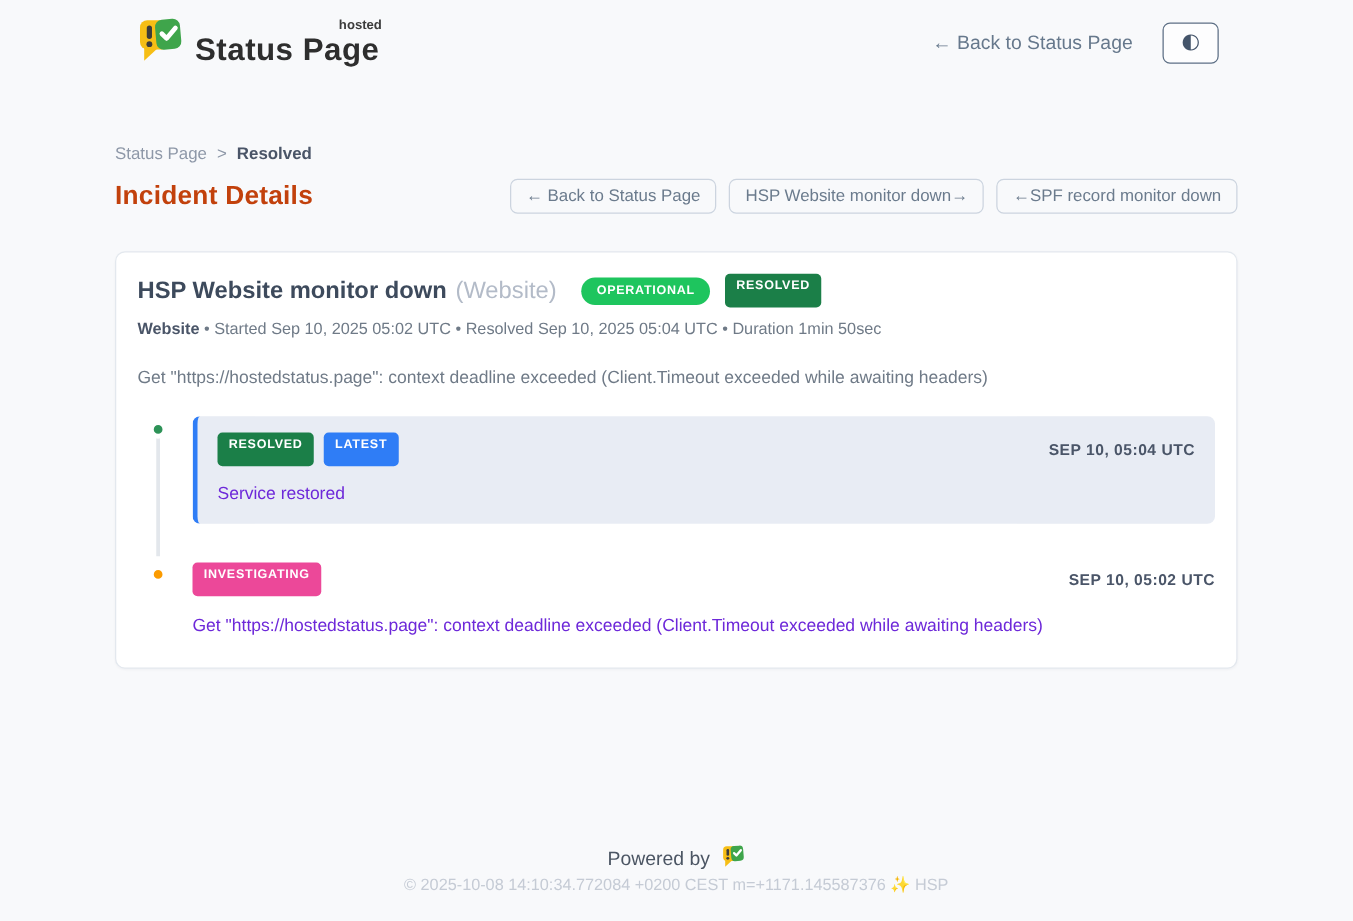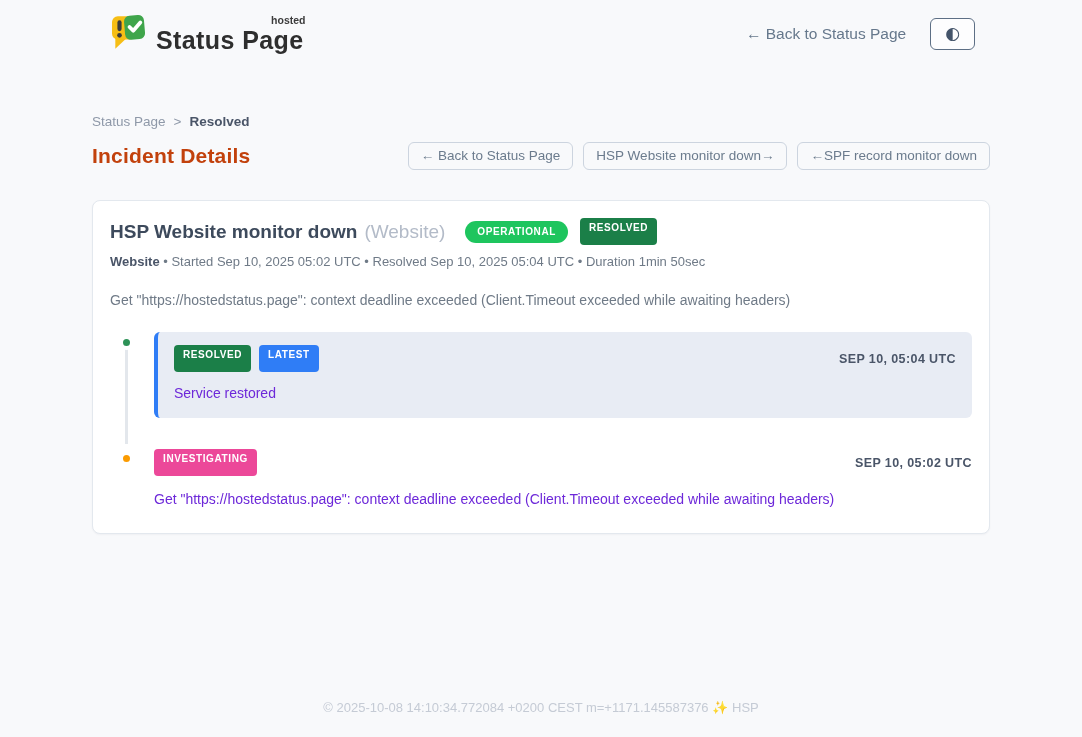--- a/index.html
+++ b/index.html
@@ -111,21 +111,21 @@
   .tl-plain { flex: 1; padding-top: 1px; }
   .tl-head { display: flex; justify-content: space-between; align-items: center; }
   .tl-badges { display: flex; gap: 8px; }
   .tl-time { font-size: 12.5px; font-weight: 700; color: #4a5568; letter-spacing: 0.4px; white-space: nowrap; }
   .tl-msg { margin-top: 13px; font-size: 14px; color: #6d28d9; }
   .tl-plain .tl-msg { margin-top: 15px; }
 
   
   .footer { margin-top: auto; text-align: center; padding: 20px 0 22px; }
   .powered { font-size: 15.5px; color: #4b5563; display: flex; align-items: center; justify-content: center; gap: 8px; }
-  .copyright { margin-top: 15px; font-size: 13px; color: #c5cbd5; }
+  .copyright { font-size: 13px; color: #c5cbd5; }
 </style>
 </head>
 <body>
 
 <div class="header">
   <a class="logo">
     <span>
       <svg viewBox="0 0 48 46" width="40" height="40">
         <polygon points="10,28 10,43 24,30" fill="#F6BE15"></polygon>
         <rect x="6" y="4" width="28" height="28" rx="7" fill="#F6BE15"></rect>
@@ -210,14 +210,27 @@
           </div>
           <div class="tl-msg">Get "https://hostedstatus.page": context deadline exceeded (Client.Timeout exceeded while awaiting headers)</div>
         </div>
       </div>
 
     </div>
   </div>
 </div>
 
 <div class="footer">
+  <div class="powered">
+    <span>Powered by</span>
+    <span>
+      <svg viewBox="0 0 48 46" width="20" height="20">
+        <polygon points="10,28 10,43 24,30" fill="#F6BE15"></polygon>
+        <rect x="6" y="4" width="28" height="28" rx="7" fill="#F6BE15"></rect>
+        <rect x="21" y="3" width="24" height="29" rx="7" fill="#3FA54B" transform="rotate(-5 33 17)"></rect>
+        <rect x="12.5" y="9" width="5" height="13" rx="2.5" fill="#3b3b3b"></rect>
+        <circle cx="15" cy="27" r="2.8" fill="#3b3b3b"></circle>
+        <path d="M27 17 L31.5 21.5 L40 11.5" stroke="#ffffff" stroke-width="4.5" fill="none" stroke-linecap="round" stroke-linejoin="round"></path>
+      </svg>
+    </span>
+  </div>
   <div class="copyright">© 2025-10-08 14:10:34.772084 +0200 CEST m=+1171.145587376 ✨ HSP</div>
 </div>
 
 </body></html>

